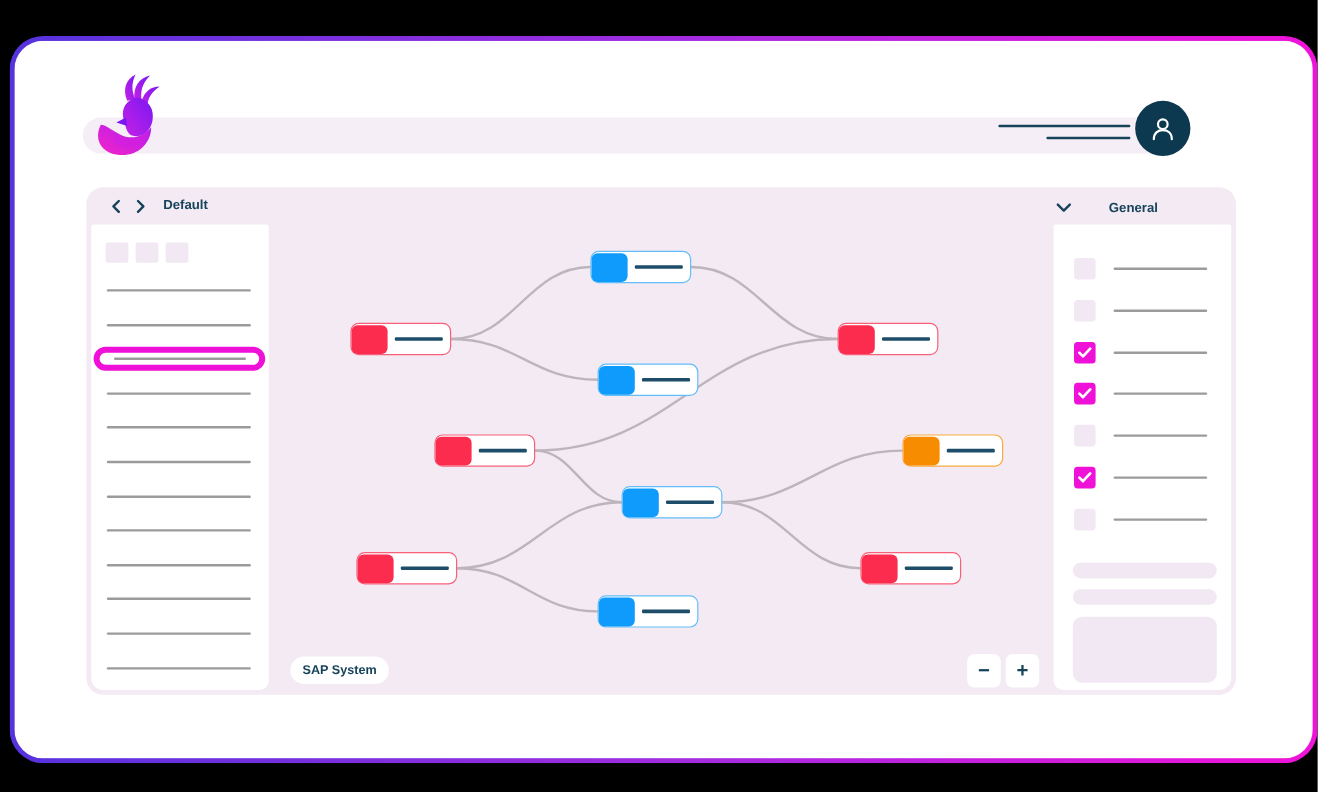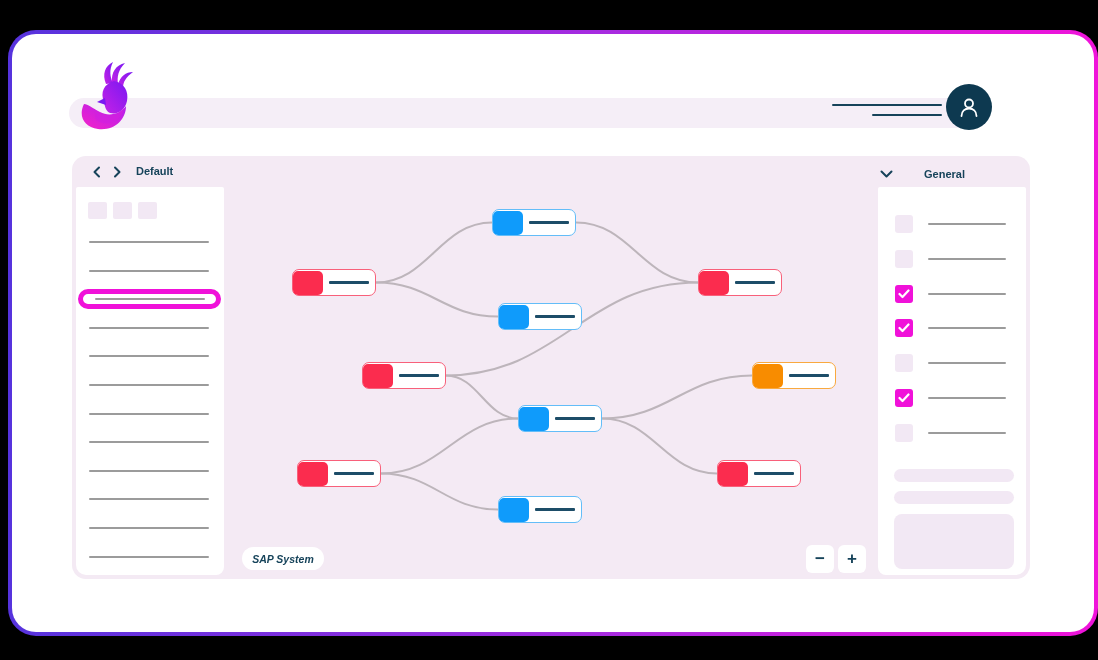--- a/index.html
+++ b/index.html
@@ -63,21 +63,21 @@
   
   .edges{position:absolute;left:0;top:0;pointer-events:none;}
   .node{
     position:absolute;width:84px;height:27px;background:#fff;border-radius:7px;
     border:1.5px solid #ccc;box-sizing:border-box;display:flex;align-items:center;cursor:pointer;
   }
   .node .block{width:30px;height:24px;border-radius:5px;margin-left:0px;flex:none;}
   .node .dash{width:40px;height:2.5px;border-radius:1px;background:#1d4d68;margin:0 auto;}
   .sys-pill{
     position:absolute;left:170px;top:391px;width:82px;height:23px;border-radius:12px;background:#fff;
-    display:flex;align-items:center;justify-content:center;font-size:10.5px;font-weight:bold;color:#16435a;font-style:italic;
+    display:flex;align-items:center;justify-content:center;font-size:10.5px;font-weight:bold;color:#16435a;
   }
   .zoom-ctrls{position:absolute;left:734px;top:389px;display:flex;gap:4px;}
   .zoom-btn{
     width:28px;height:28px;border-radius:6px;background:#fff;display:flex;align-items:center;justify-content:center;
     font-size:17px;font-weight:bold;color:#16435a;cursor:pointer;user-select:none;
   }
 </style>
 </head>
 <body>
 

